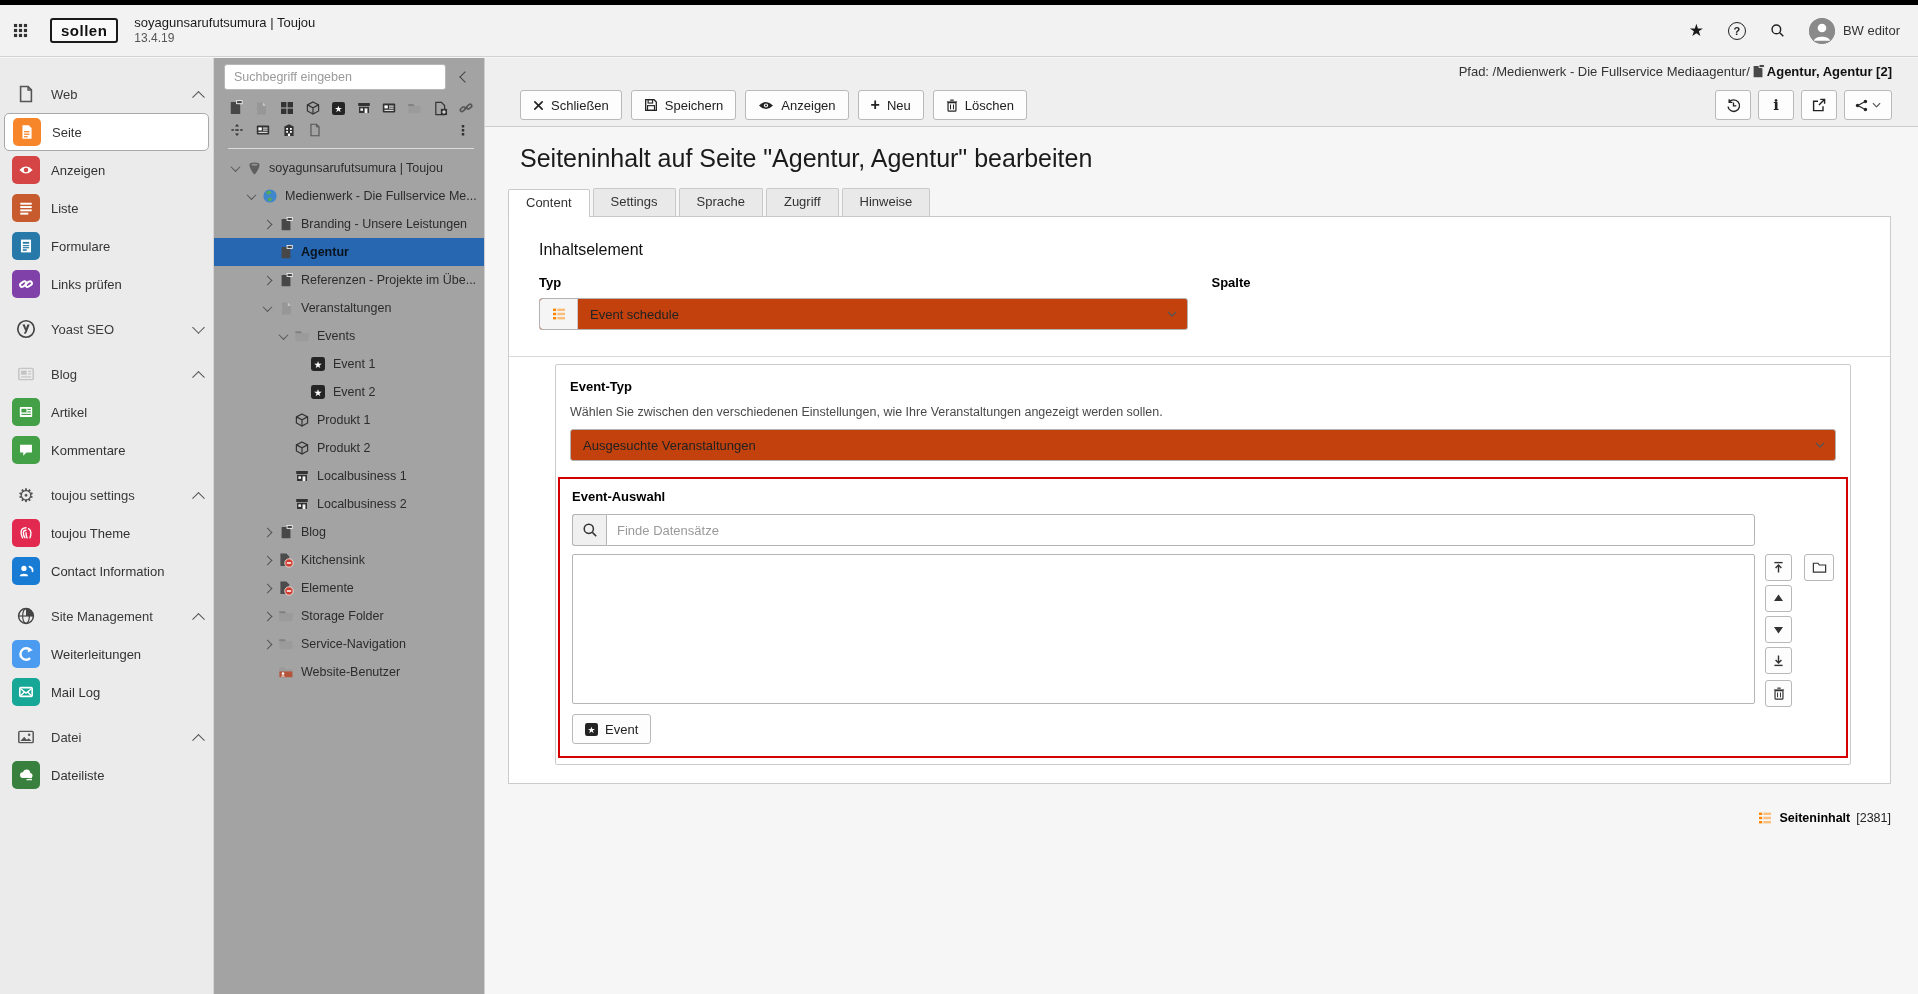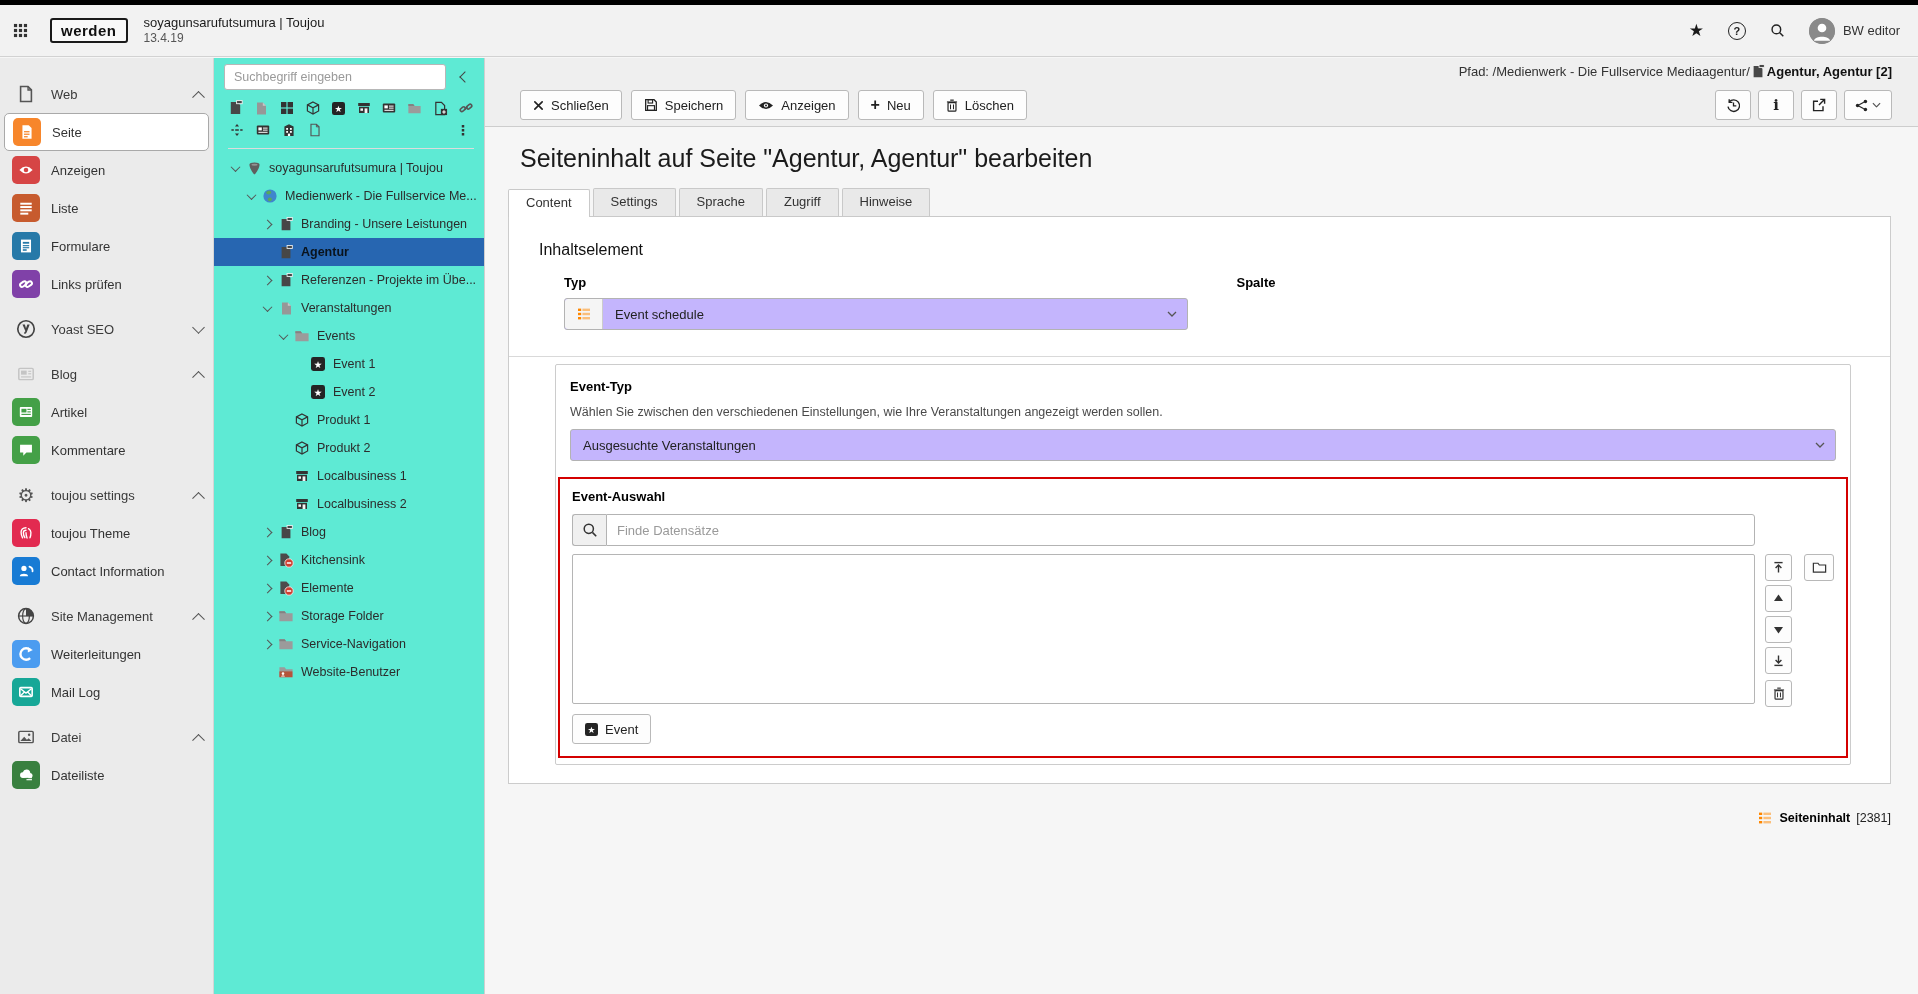--- a/index.html
+++ b/index.html
@@ -23,21 +23,21 @@
   .tb-ib { display:flex; align-items:center; justify-content:center; cursor:pointer; }
   .helpc { width:18px; height:18px; border:1.6px solid #222; border-radius:50%; display:flex;
     align-items:center; justify-content:center; font-size:11px; font-weight:bold; color:#222; }
   .tb-user { display:flex; align-items:center; gap:8px; cursor:pointer; }
   .avatar { width:26px; height:26px; border-radius:50%; overflow:hidden; background:#8a8a8a; }
   .tb-star { font-size:17px; color:#1a1a1a; line-height:1; }
 
   
   .modulemenu { position:absolute; top:58px; left:0; width:214px; bottom:0; background:#ebebeb;
     border-right:1px solid #d5d5d5; padding-top:10px; overflow:hidden; }
-  .pagetree  { position:absolute; top:58px; left:214px; width:271px; bottom:0; background:#5eead4;
+  .pagetree  { position:absolute; top:58px; left:214px; width:271px; bottom:0; background:#a3a3a3;
     border-right:1px solid #cfcfcf; overflow:hidden; }
   .mainarea  { position:absolute; top:58px; left:485px; right:0; bottom:0; background:#f6f6f6; overflow:hidden; }
 
   
   .mm-sec { margin-top:7px; }
   .mm-head, .mm-item { height:38px; display:flex; align-items:center; padding:0 10px 0 12px; cursor:pointer; }
   .mm-head .mm-ic { color:#555; }
   .mm-ic { width:28px; height:28px; display:flex; align-items:center; justify-content:center; flex:0 0 28px; }
   .mm-tile { width:28px; height:28px; border-radius:5px; display:flex; align-items:center; justify-content:center; flex:0 0 28px; }
   .mm-label { margin-left:11px; font-size:13px; color:#333; white-space:nowrap; }
@@ -89,23 +89,23 @@
   
   .form-wrap { margin:0 0 0 23px; width:1383px; }
   .page-title { margin:17px 0 0 12px; font-size:25px; font-weight:400; color:#1b1b1b; }
   .tabs { display:flex; gap:3px; margin-top:15px; border-bottom:1px solid #c9c9c9; }
   .tab { padding:5px 17px 6px; font-size:13px; color:#333; background:#e9e9e9;
     border:1px solid #c9c9c9; border-bottom:none; border-radius:2px 2px 0 0; margin-bottom:0; cursor:pointer; }
   .tab.active { background:#fff; position:relative; top:1px; padding-bottom:7px; }
   .panel { background:#fff; border:1px solid #ccc; border-top:none; padding:24px 30px 18px; }
   .sec-title { font-size:16px; color:#111; font-weight:400; }
   .fieldrow { display:flex; gap:24px; margin-top:16px; }
-  .field { flex:1 1 0;margin-left:25px; }
+  .field { flex:1 1 0; }
   .flabel { font-weight:bold; font-size:13px; color:#000; margin-bottom:8px; }
-  .select { height:32px; border:1px solid #b3b3b3; border-radius:3px; background:#c4b5fd;
+  .select { height:32px; border:1px solid #b3b3b3; border-radius:3px; background:#c2410c;
     display:flex; align-items:center; cursor:pointer; }
   .sel-addon { width:38px; align-self:stretch; background:#f5f5f5; border-right:1px solid #ccc;
     border-radius:3px 0 0 3px; display:flex; align-items:center; justify-content:center; }
   .sel-val { padding:0 12px; font-size:13px; color:#222; flex:1; white-space:nowrap; overflow:hidden; }
   .sel-chev { padding-right:10px; color:#555; }
   .panel-div { border:none; border-top:1px solid #d9d9d9; margin:26px -30px 0; }
   .groupbox { margin:7px 9px 0 16px; border:1px solid #ccc; border-radius:2px; padding:14px 14px 4px; }
   .desc { font-size:12.5px; color:#4a4a4a; margin:6px 0 10px; }
   .redbox { margin:16px -12px 2px; border:2px solid #d40000; padding:10px 12px 12px; }
   .ea-main { display:flex; }
@@ -410,21 +410,21 @@
   </defs>
 </svg>
 
 <div class="topstrip"></div>
 <header class="topbar">
   <div class="tb-grid">
       <svg class="ic" width="16" height="16">
         <use href="#s-grid9"></use>
       </svg>
     </div>
-  <div class="tb-logo">werden</div>
+  <div class="tb-logo">sollen</div>
   <div class="tb-titles">
     <div class="tb-title">soyagunsarufutsumura | Toujou</div>
     <div class="tb-version">13.4.19</div>
   </div>
   <div class="tb-right">
     <span class="tb-ib tb-star">★</span>
     <span class="tb-ib">
         <span class="helpc">?</span>
       </span>
     <span class="tb-ib" style="color:#222">

